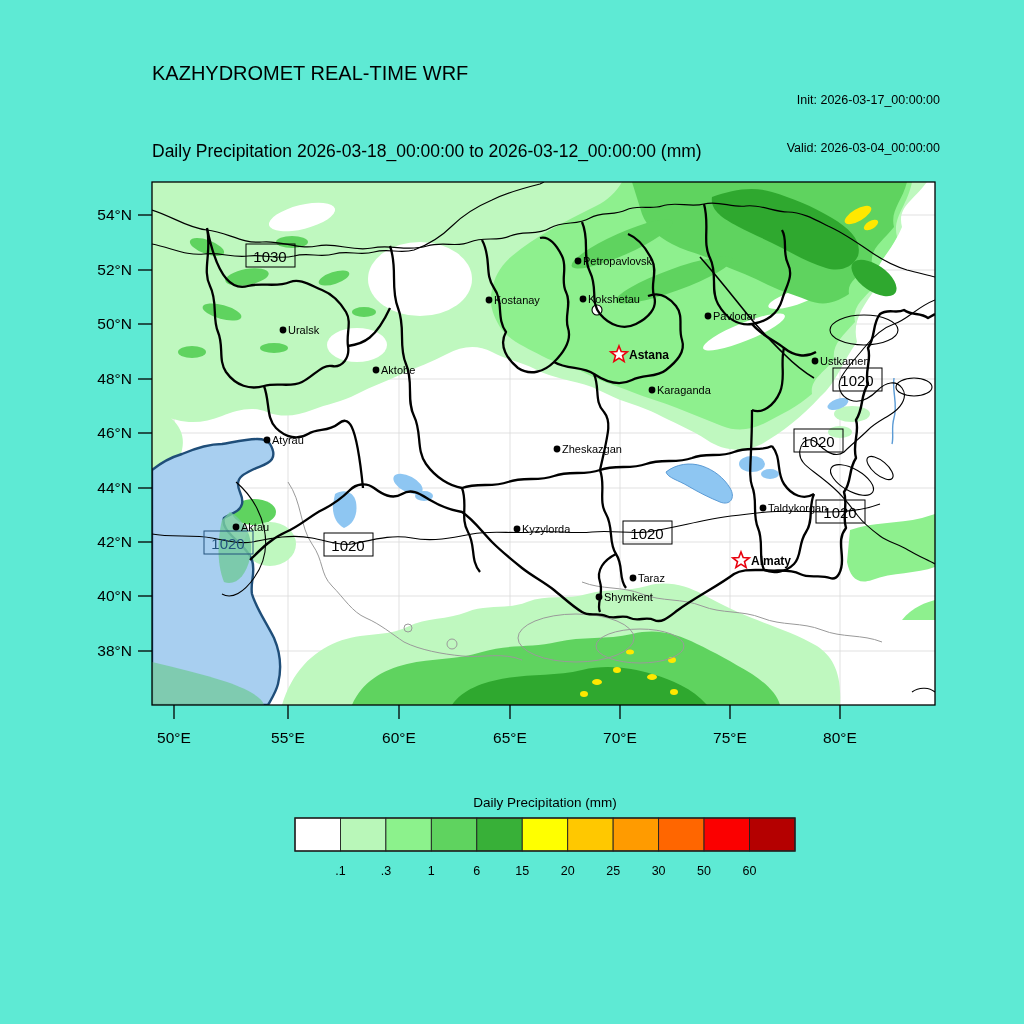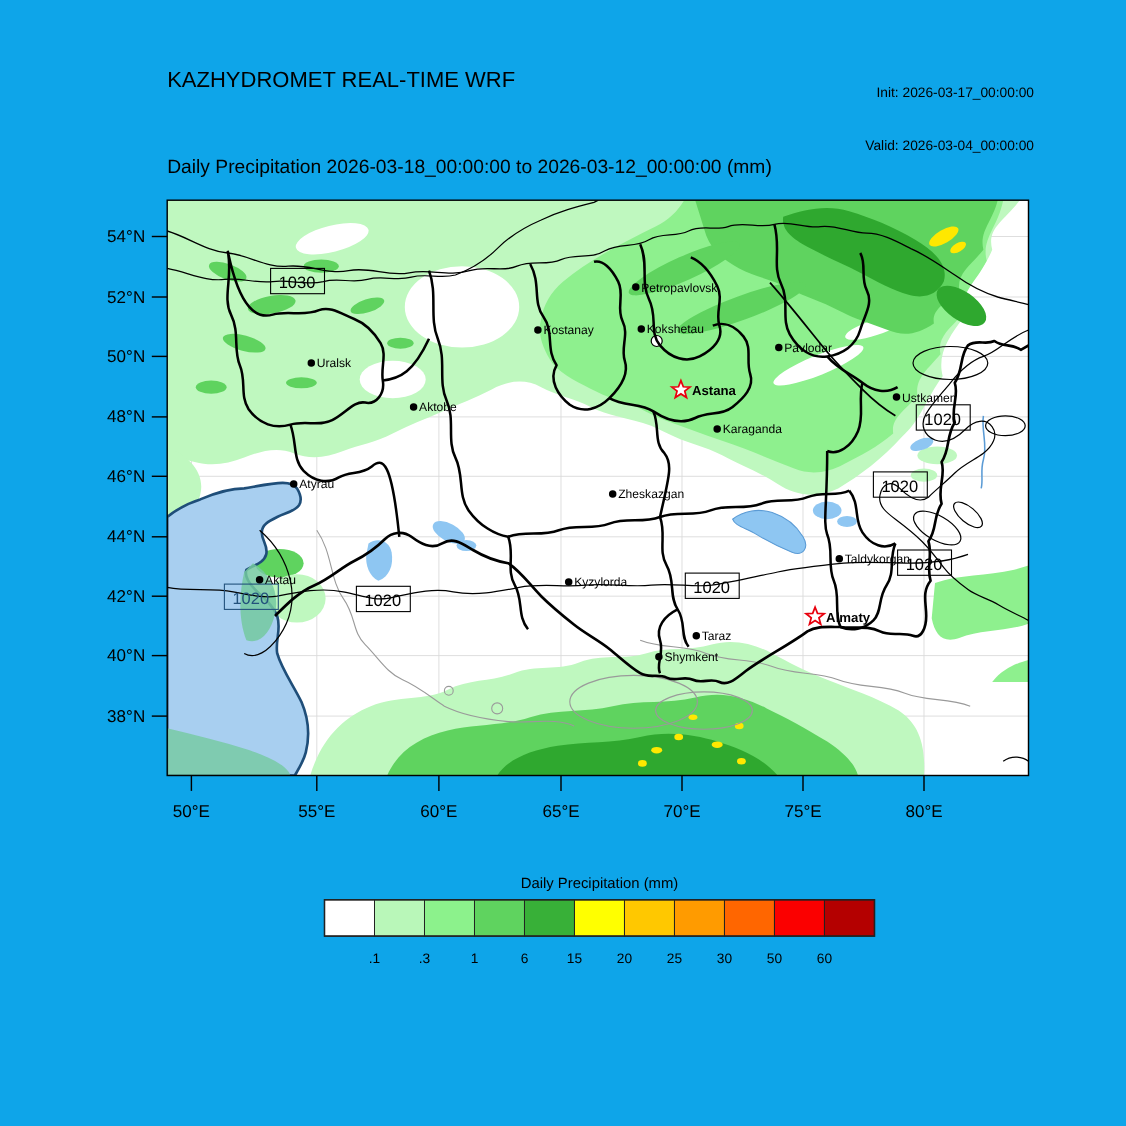--- a/index.html
+++ b/index.html
@@ -1,21 +1,21 @@
 <!DOCTYPE html>
 <html><head>
 <meta charset="utf-8">
 <style>
   html,body{margin:0;padding:0;background:#fff;}
-  #page{position:relative;width:1024px;height:1024px;background:#0ea5e9;
+  #page{position:relative;width:1024px;height:1024px;background:#5eead4;
         font-family:"Liberation Sans","DejaVu Sans",sans-serif;color:#000;overflow:hidden;}
   .hdr{position:absolute;left:152px;top:8px;line-height:26px;white-space:pre;}
   .hdr .t1{font-size:20px;}
   .hdr .t2,.hdr .t3{font-size:17.5px;}
-  .initvalid{position:absolute;right:84px;top:44px;text-align:right;font-size:12.5px;line-height:16px;white-space:pre;}
+  .initvalid{position:absolute;right:84px;top:60px;text-align:right;font-size:12.5px;line-height:16px;white-space:pre;}
   .layerlbl{position:absolute;left:155px;top:135px;font-size:12.5px;line-height:21px;white-space:pre;}
   svg text{font-family:"Liberation Sans","DejaVu Sans",sans-serif;}
   .ticklbl{font-size:15.5px;fill:#000;}
   .citylbl{font-size:11px;fill:#000;}
   .capitallbl{font-size:12px;font-weight:bold;fill:#000;}
   .preslbl{font-size:15px;fill:#000;}
   .preslbl-blue{font-size:15px;fill:#23527c;}
   .legtitle{font-size:13.5px;fill:#000;}
   .leglbl{font-size:12.5px;fill:#000;}
 </style>

